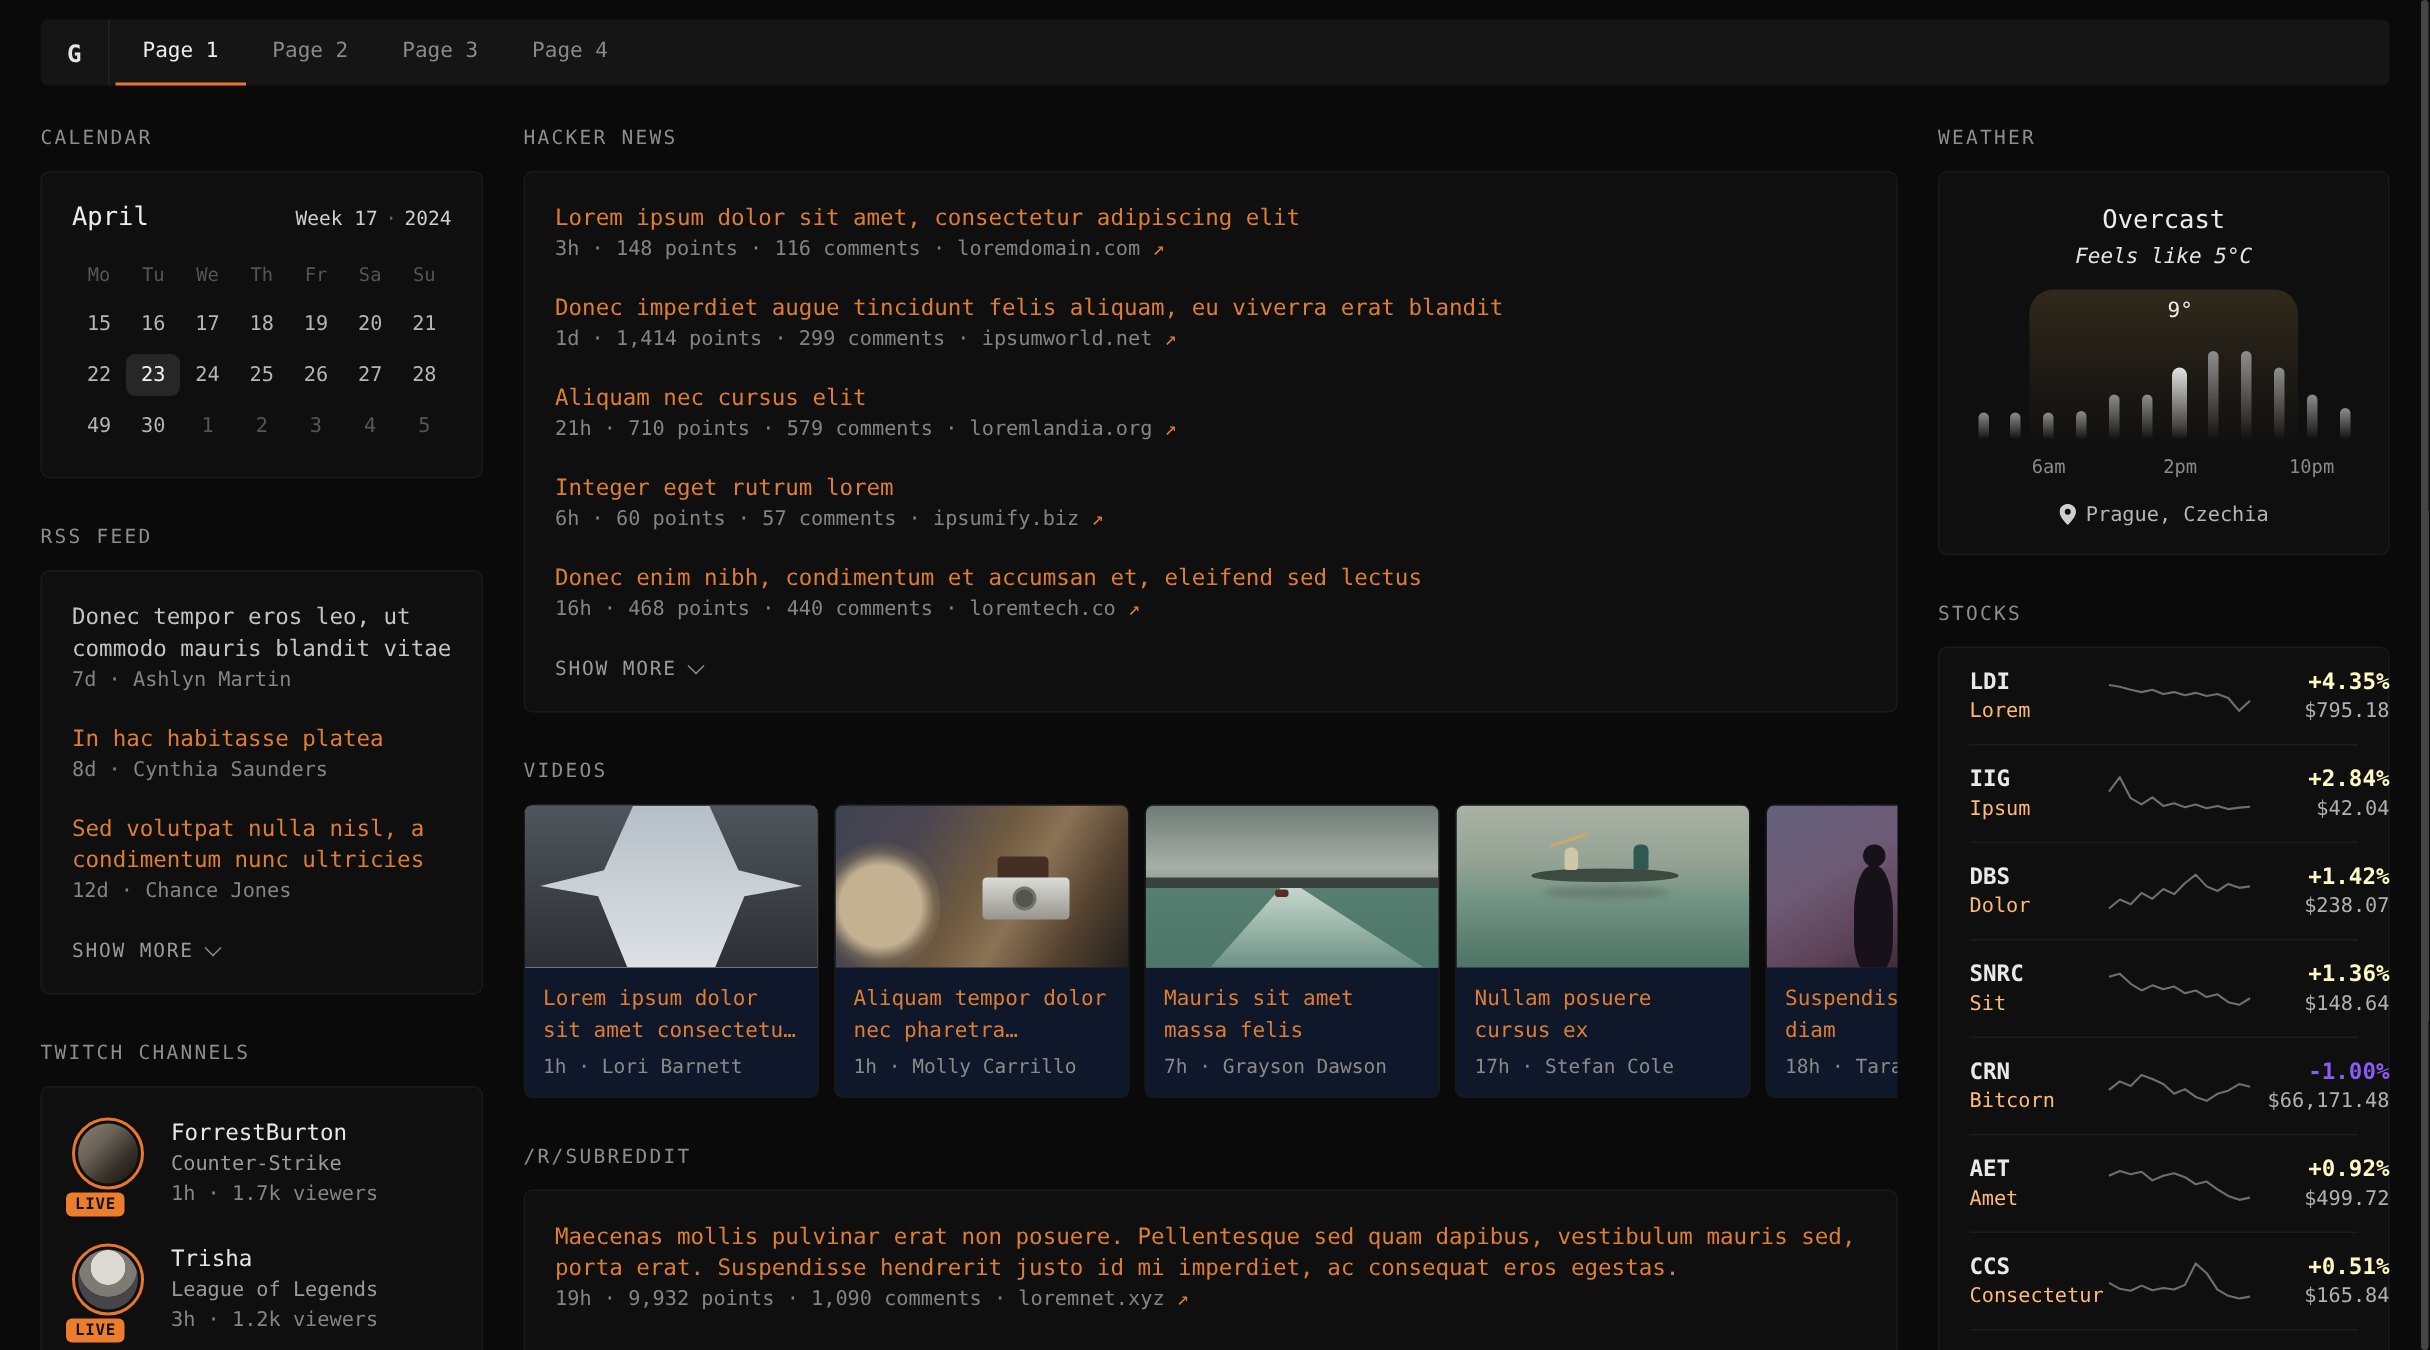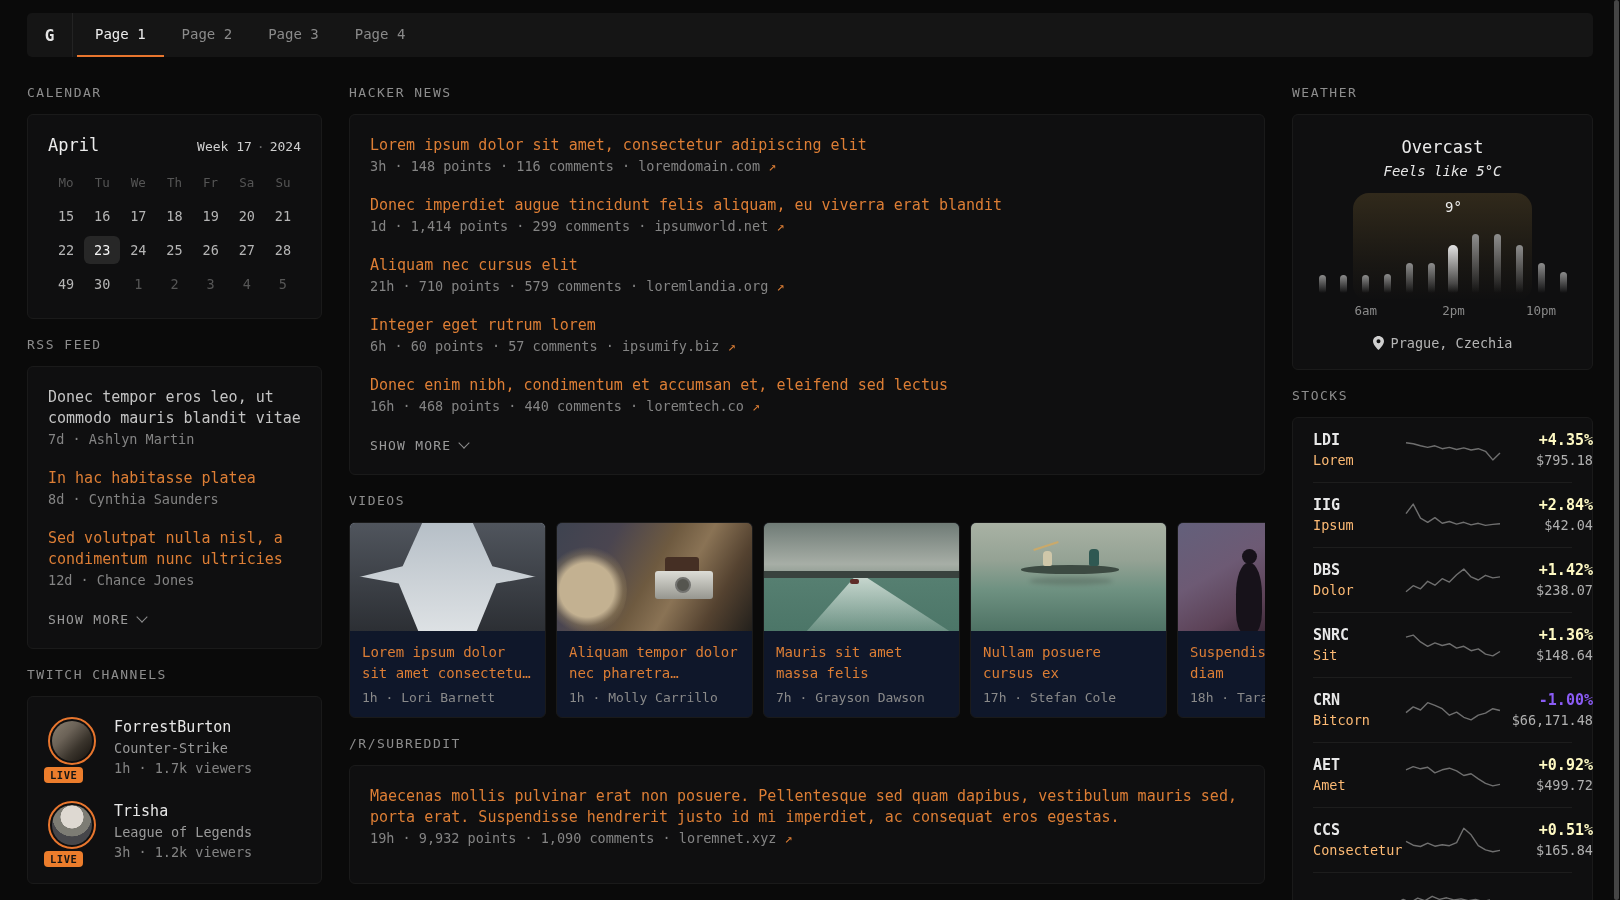--- a/index.html
+++ b/index.html
@@ -24,21 +24,21 @@
     display:flex; align-items:center; padding:0 18px; font-size:14px;
     color:#8a8a8a; border-bottom:2px solid transparent; cursor:pointer;
   }
   .tab.active { color:#ededed; border-bottom-color:#e8762e; }
   
   .columns {
     margin:0 27px; padding-top:28px;
     display:grid; grid-template-columns:295px 916px 301px; gap:0 27px;
     align-items:start;
   }
-  .section { margin-top:18px; }
+  .section { margin-top:32px; }
   .section:first-child { margin-top:0; }
   .section-title {
     font-size:13px; font-weight:normal; color:#8d8d8d;
     letter-spacing:1.5px; margin-bottom:14px;
   }
   .card {
     background:#0f0f10; border:1px solid #1a1a1a; border-radius:6px;
     padding:20px;
   }
   

